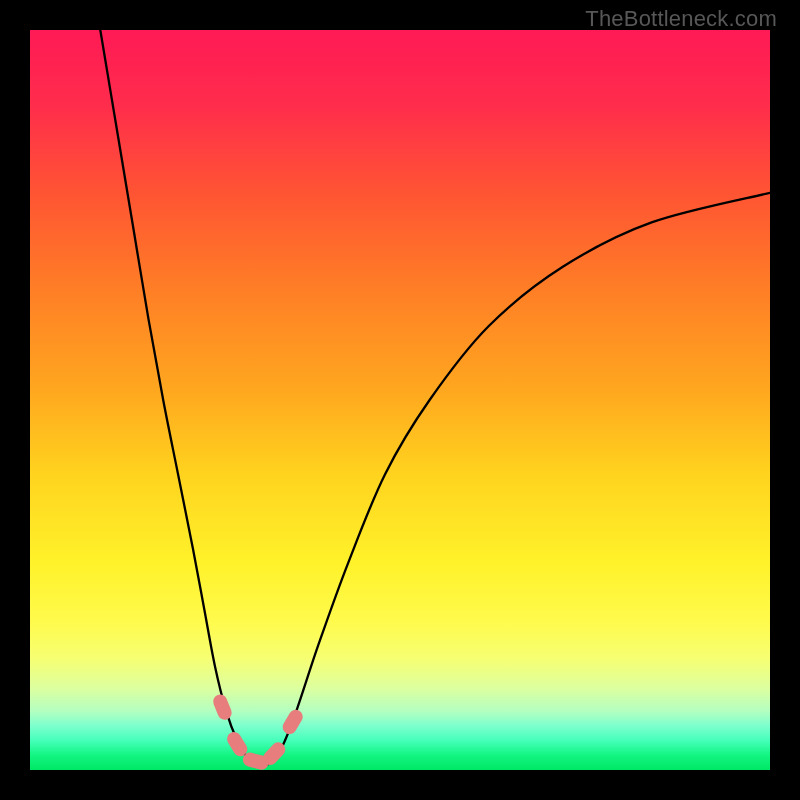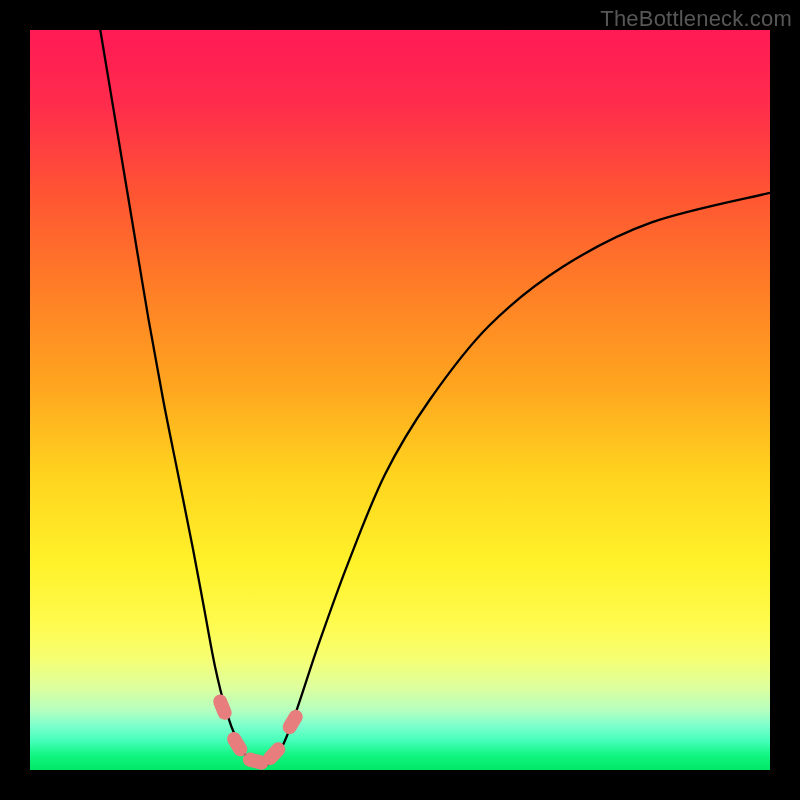--- a/index.html
+++ b/index.html
@@ -19,21 +19,21 @@
     height: 740px;
     overflow: hidden;
   }
   .gradient {
     position: absolute;
     left: 0; top: 0; width: 100%; height: 100%;
   }
   .watermark {
     position: absolute;
     top: 6px;
-    right: 8px;
+    right: 23px;
     color: #575757;
     font-size: 22px;
     letter-spacing: 0.2px;
     font-weight: 400;
   }
   .curve {
     position: absolute;
     left: 0; top: 0;
     width: 740px;
     height: 740px;

